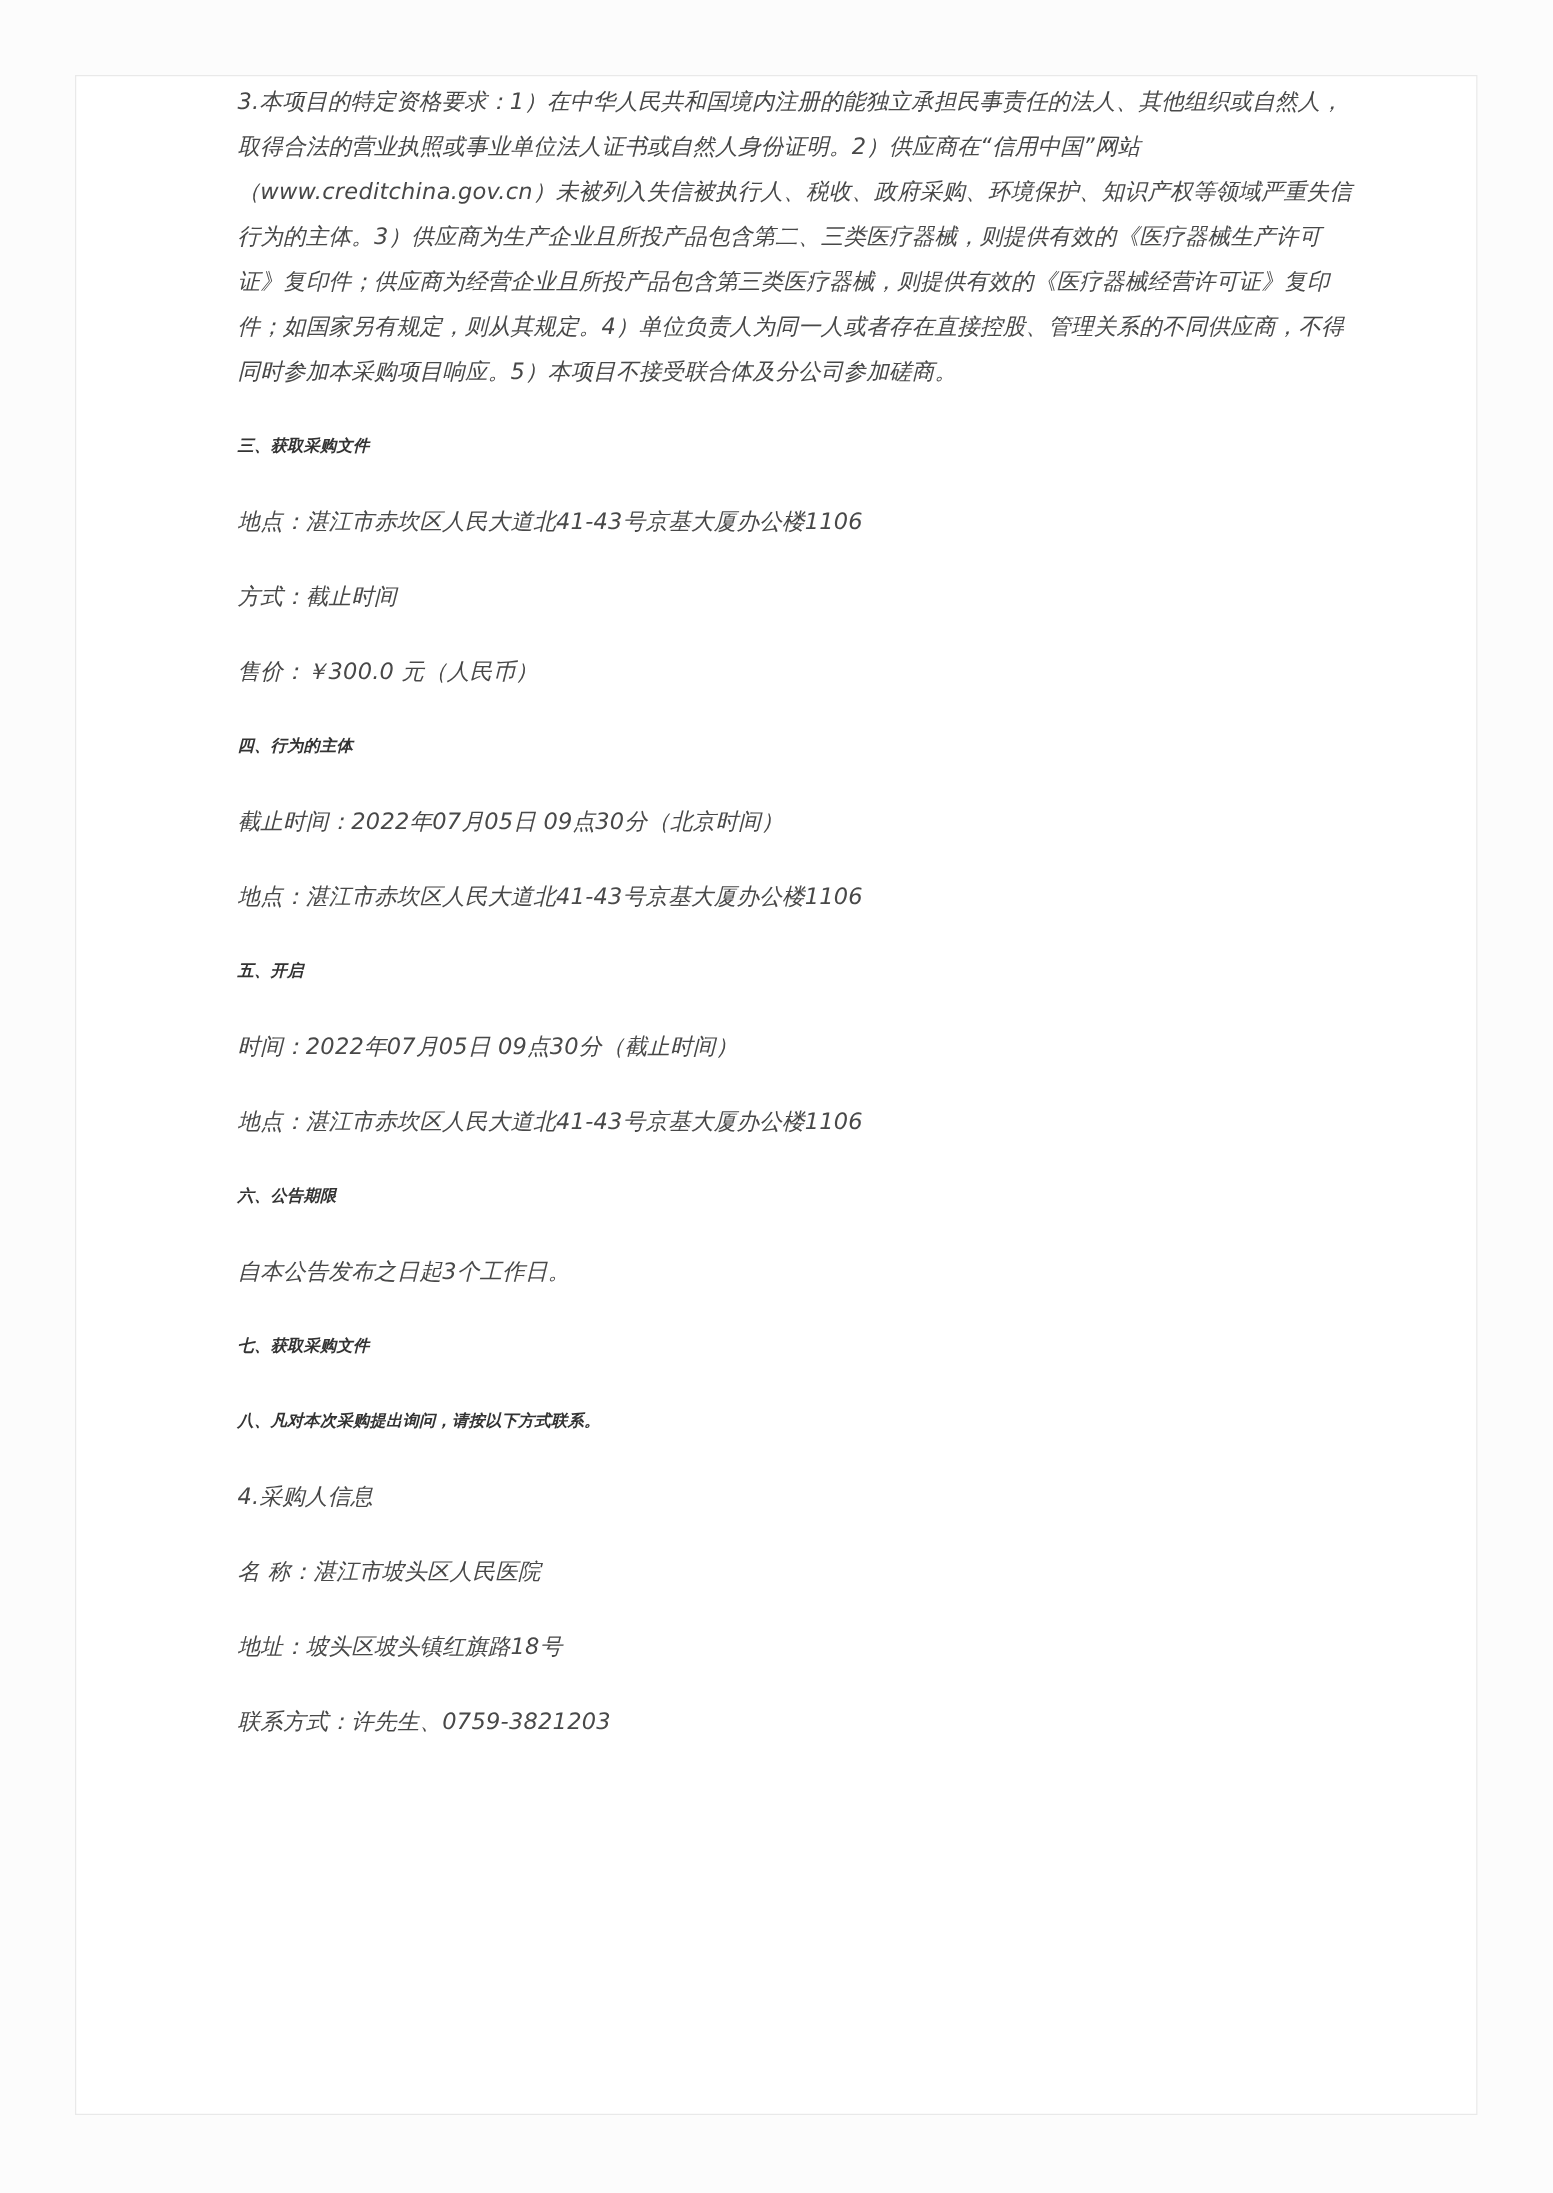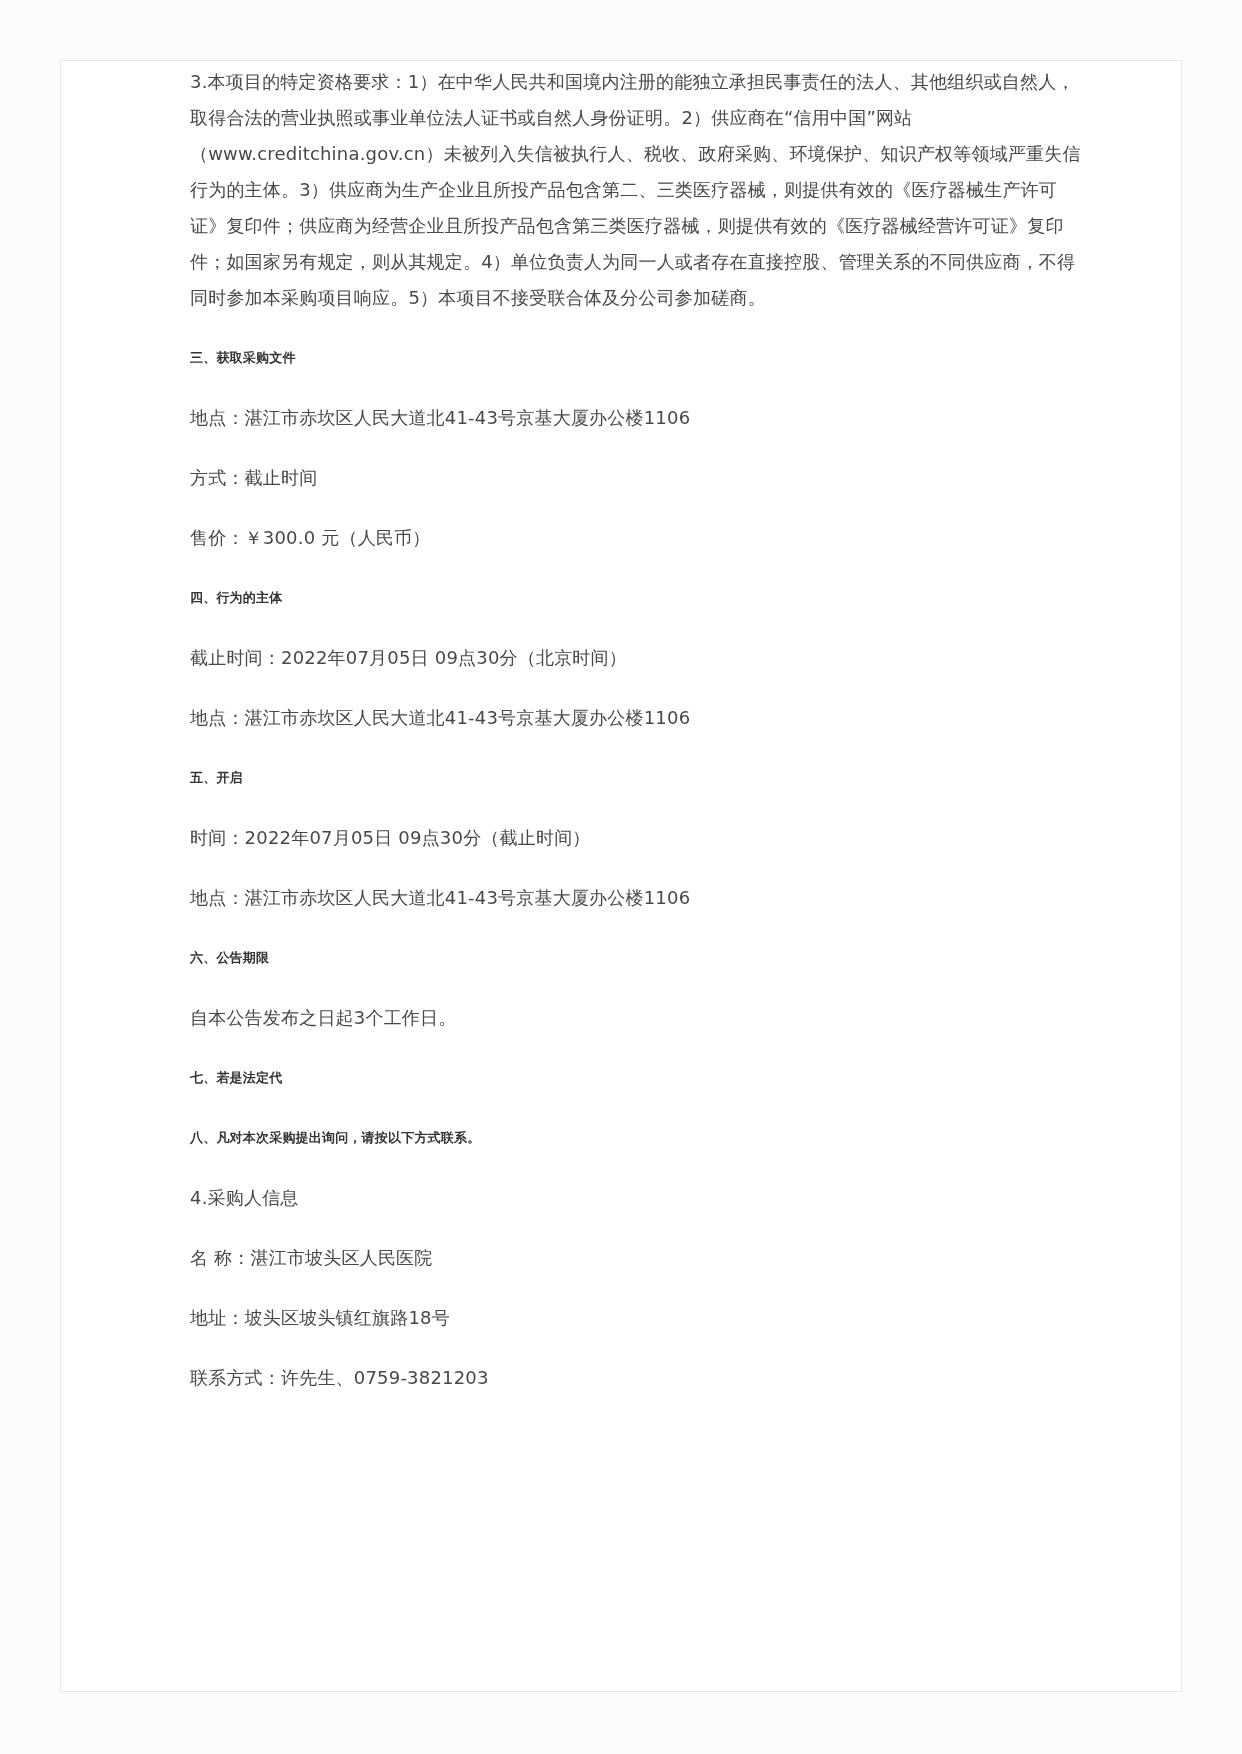--- a/index.html
+++ b/index.html
@@ -23,20 +23,21 @@
     height: 1632px;
     box-sizing: border-box;
     background: #ffffff;
     border: 1px solid #e9e9e9;
     overflow: hidden;
   }
   .content {
     box-sizing: border-box;
     padding: 3px 90px 0 129px;
     width: 100%;
+    font-style: italic;
   }
   .para {
     margin: 0 0 24px 0;
     font-size: 18px;
     line-height: 36px;
     color: #484848;
     white-space: pre-line;
     letter-spacing: 0.2px;
   }
   .hd {
@@ -73,21 +74,21 @@
       <p class="para">截止时间：2022年07月05日 09点30分（北京时间）</p>
       <p class="para">地点：湛江市赤坎区人民大道北41-43号京基大厦办公楼1106</p>
 
       <p class="hd">五、开启</p>
       <p class="para">时间：2022年07月05日 09点30分（截止时间）</p>
       <p class="para">地点：湛江市赤坎区人民大道北41-43号京基大厦办公楼1106</p>
 
       <p class="hd">六、公告期限</p>
       <p class="para">自本公告发布之日起3个工作日。</p>
 
-      <p class="hd">七、若是法定代</p>
+      <p class="hd">七、获取采购文件</p>
 
       <p class="hd">八、凡对本次采购提出询问，请按以下方式联系。</p>
       <p class="para">4.采购人信息</p>
       <p class="para">名 称：湛江市坡头区人民医院</p>
       <p class="para">地址：坡头区坡头镇红旗路18号</p>
       <p class="para">联系方式：许先生、0759-3821203</p>
 
     </div>
   </div>
 </div>

